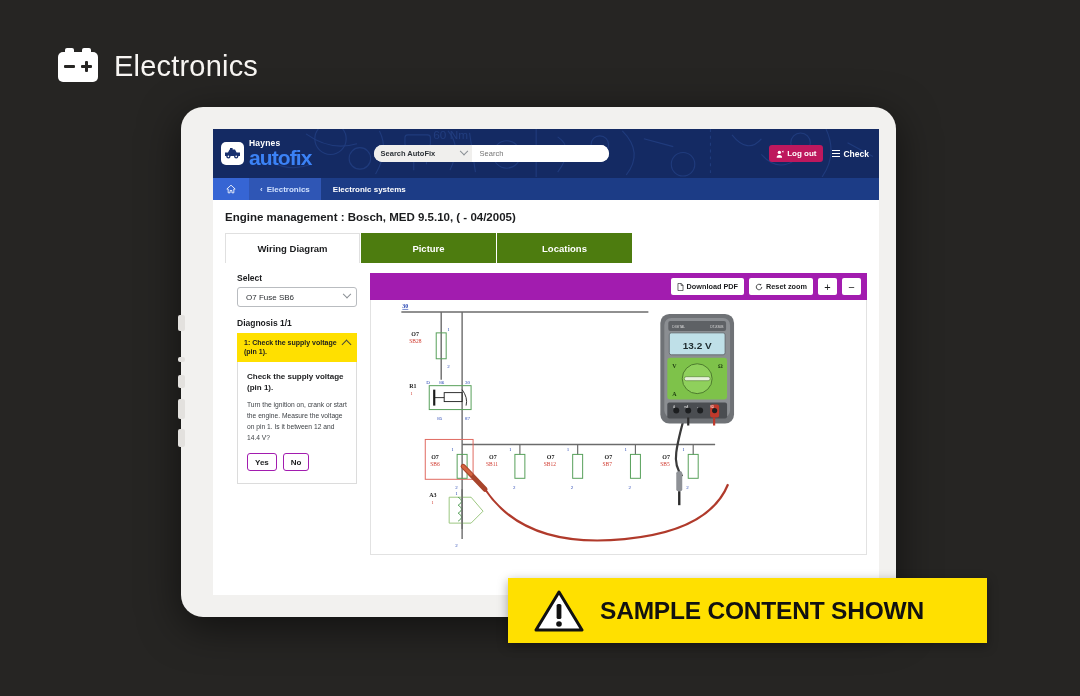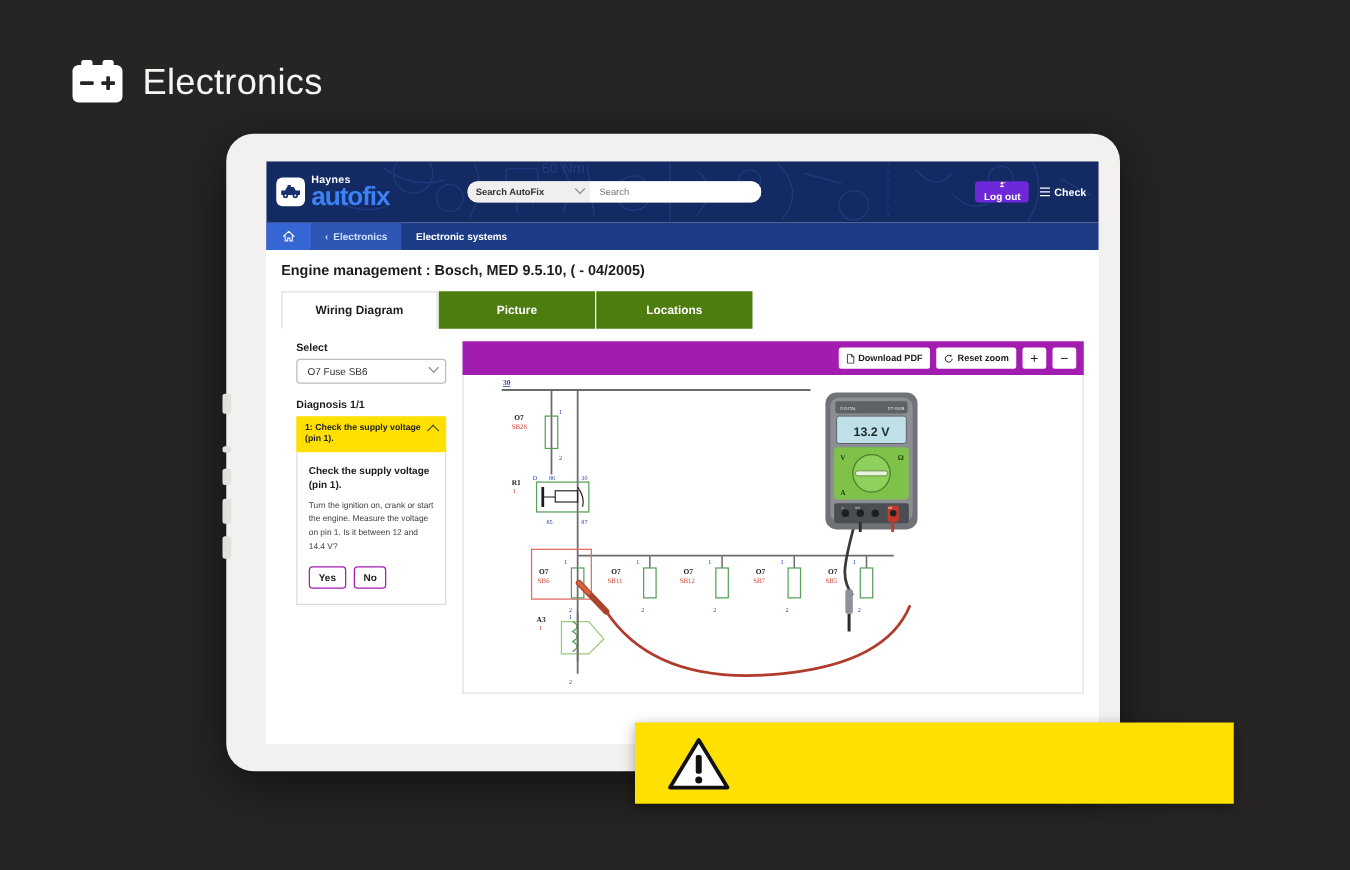--- a/index.html
+++ b/index.html
@@ -79,44 +79,44 @@
     font-size:7.5px; font-weight:700; color:#2e3338;
   }
   .chev { width:6px; height:6px; border-right:1.2px solid #8a8f94; border-bottom:1.2px solid #8a8f94;
           transform: rotate(45deg) translate(-2px,-2px); }
   .search-input {
     flex:1; height:100%; border:none; outline:none; background:#fff;
     font-size:7.5px; color:#6a6f75; padding-left:8px; font-family:"Liberation Sans", sans-serif;
   }
   .hdr-right { margin-left:auto; display:flex; align-items:center; gap:9px; position:relative; z-index:2; }
   .logout-btn {
-    background:#6d28d9; color:#fff; border:none; border-radius:3px;
+    background:#be185d; color:#fff; border:none; border-radius:3px;
     height:17px; padding:0 7px; font-size:8px; font-weight:700;
-    display:flex; align-items:center; gap:3px; font-family:"Liberation Sans", sans-serif; cursor:pointer;flex-direction:column;
+    display:flex; align-items:center; gap:3px; font-family:"Liberation Sans", sans-serif; cursor:pointer;
   }
   .menu-btn { color:#fff; font-size:8.5px; font-weight:700; display:flex; align-items:center; gap:3px; cursor:pointer; }
   .burger { display:inline-block; width:8px; }
   .burger i { display:block; height:1.2px; background:#fff; margin:1.6px 0; }
 
   
   .crumb-bar { height: 22px; background:#1c3c86; display:flex; align-items:stretch; flex:none; }
   .crumb-home { width: 36px; background:#3665d4; display:flex; align-items:center; justify-content:center; cursor:pointer;}
   .crumb-el {
     background:#2f56b5; color:#cfe0ff; font-size:8px; font-weight:600;
     display:flex; align-items:center; gap:4px; padding:0 11px; cursor:pointer;
   }
   .crumb-cur { color:#fff; font-size:8px; font-weight:700; display:flex; align-items:center; padding:0 12px; }
 
   
   .body-area { flex:1; background:#fff; padding: 11px 0 0 0; position:relative; }
   .page-title { font-size:11.5px; font-weight:700; color:#1b1c1e; padding-left:12px; margin-bottom:10px; }
 
   .tabs { display:flex; padding-left:12px; gap:1px; }
   .tab {
-    width: 125px; height:30px; display:flex; align-items:center; justify-content:center;
+    width: 135px; height:30px; display:flex; align-items:center; justify-content:center;
     font-size:9.5px; font-weight:700; cursor:pointer;
   }
   .tab.active { background:#fff; color:#1b1c1e; border:1px solid #e0e0e0; border-bottom:none; }
   .tab.idle { background:#4d7c0f; color:#fff; }
 
   .content-row { display:flex; padding:0 12px; gap:13px; margin-top:0; }
 
   
   .left-col { width: 132px; flex:none; padding-top:10px;padding-left:12px; }
   .lbl { font-size:8.5px; font-weight:700; color:#1b1c1e; margin-bottom:4px; }
@@ -448,15 +448,16 @@
       </div>
     </div>
   </div>
 
   <div class="sample-banner">
     <svg width="50" height="44" viewBox="0 0 50 44">
       <path d="M25 3 L48 41 H2 Z" fill="#fff" stroke="#111" stroke-width="3" stroke-linejoin="round"></path>
       <rect x="22.6" y="15" width="4.8" height="15" rx="1.6" fill="#111"></rect>
       <circle cx="25" cy="35" r="2.8" fill="#111"></circle>
     </svg>
+    <div class="sample-text">SAMPLE CONTENT SHOWN</div>
   </div>
 
 </div>
 
 </body></html>

